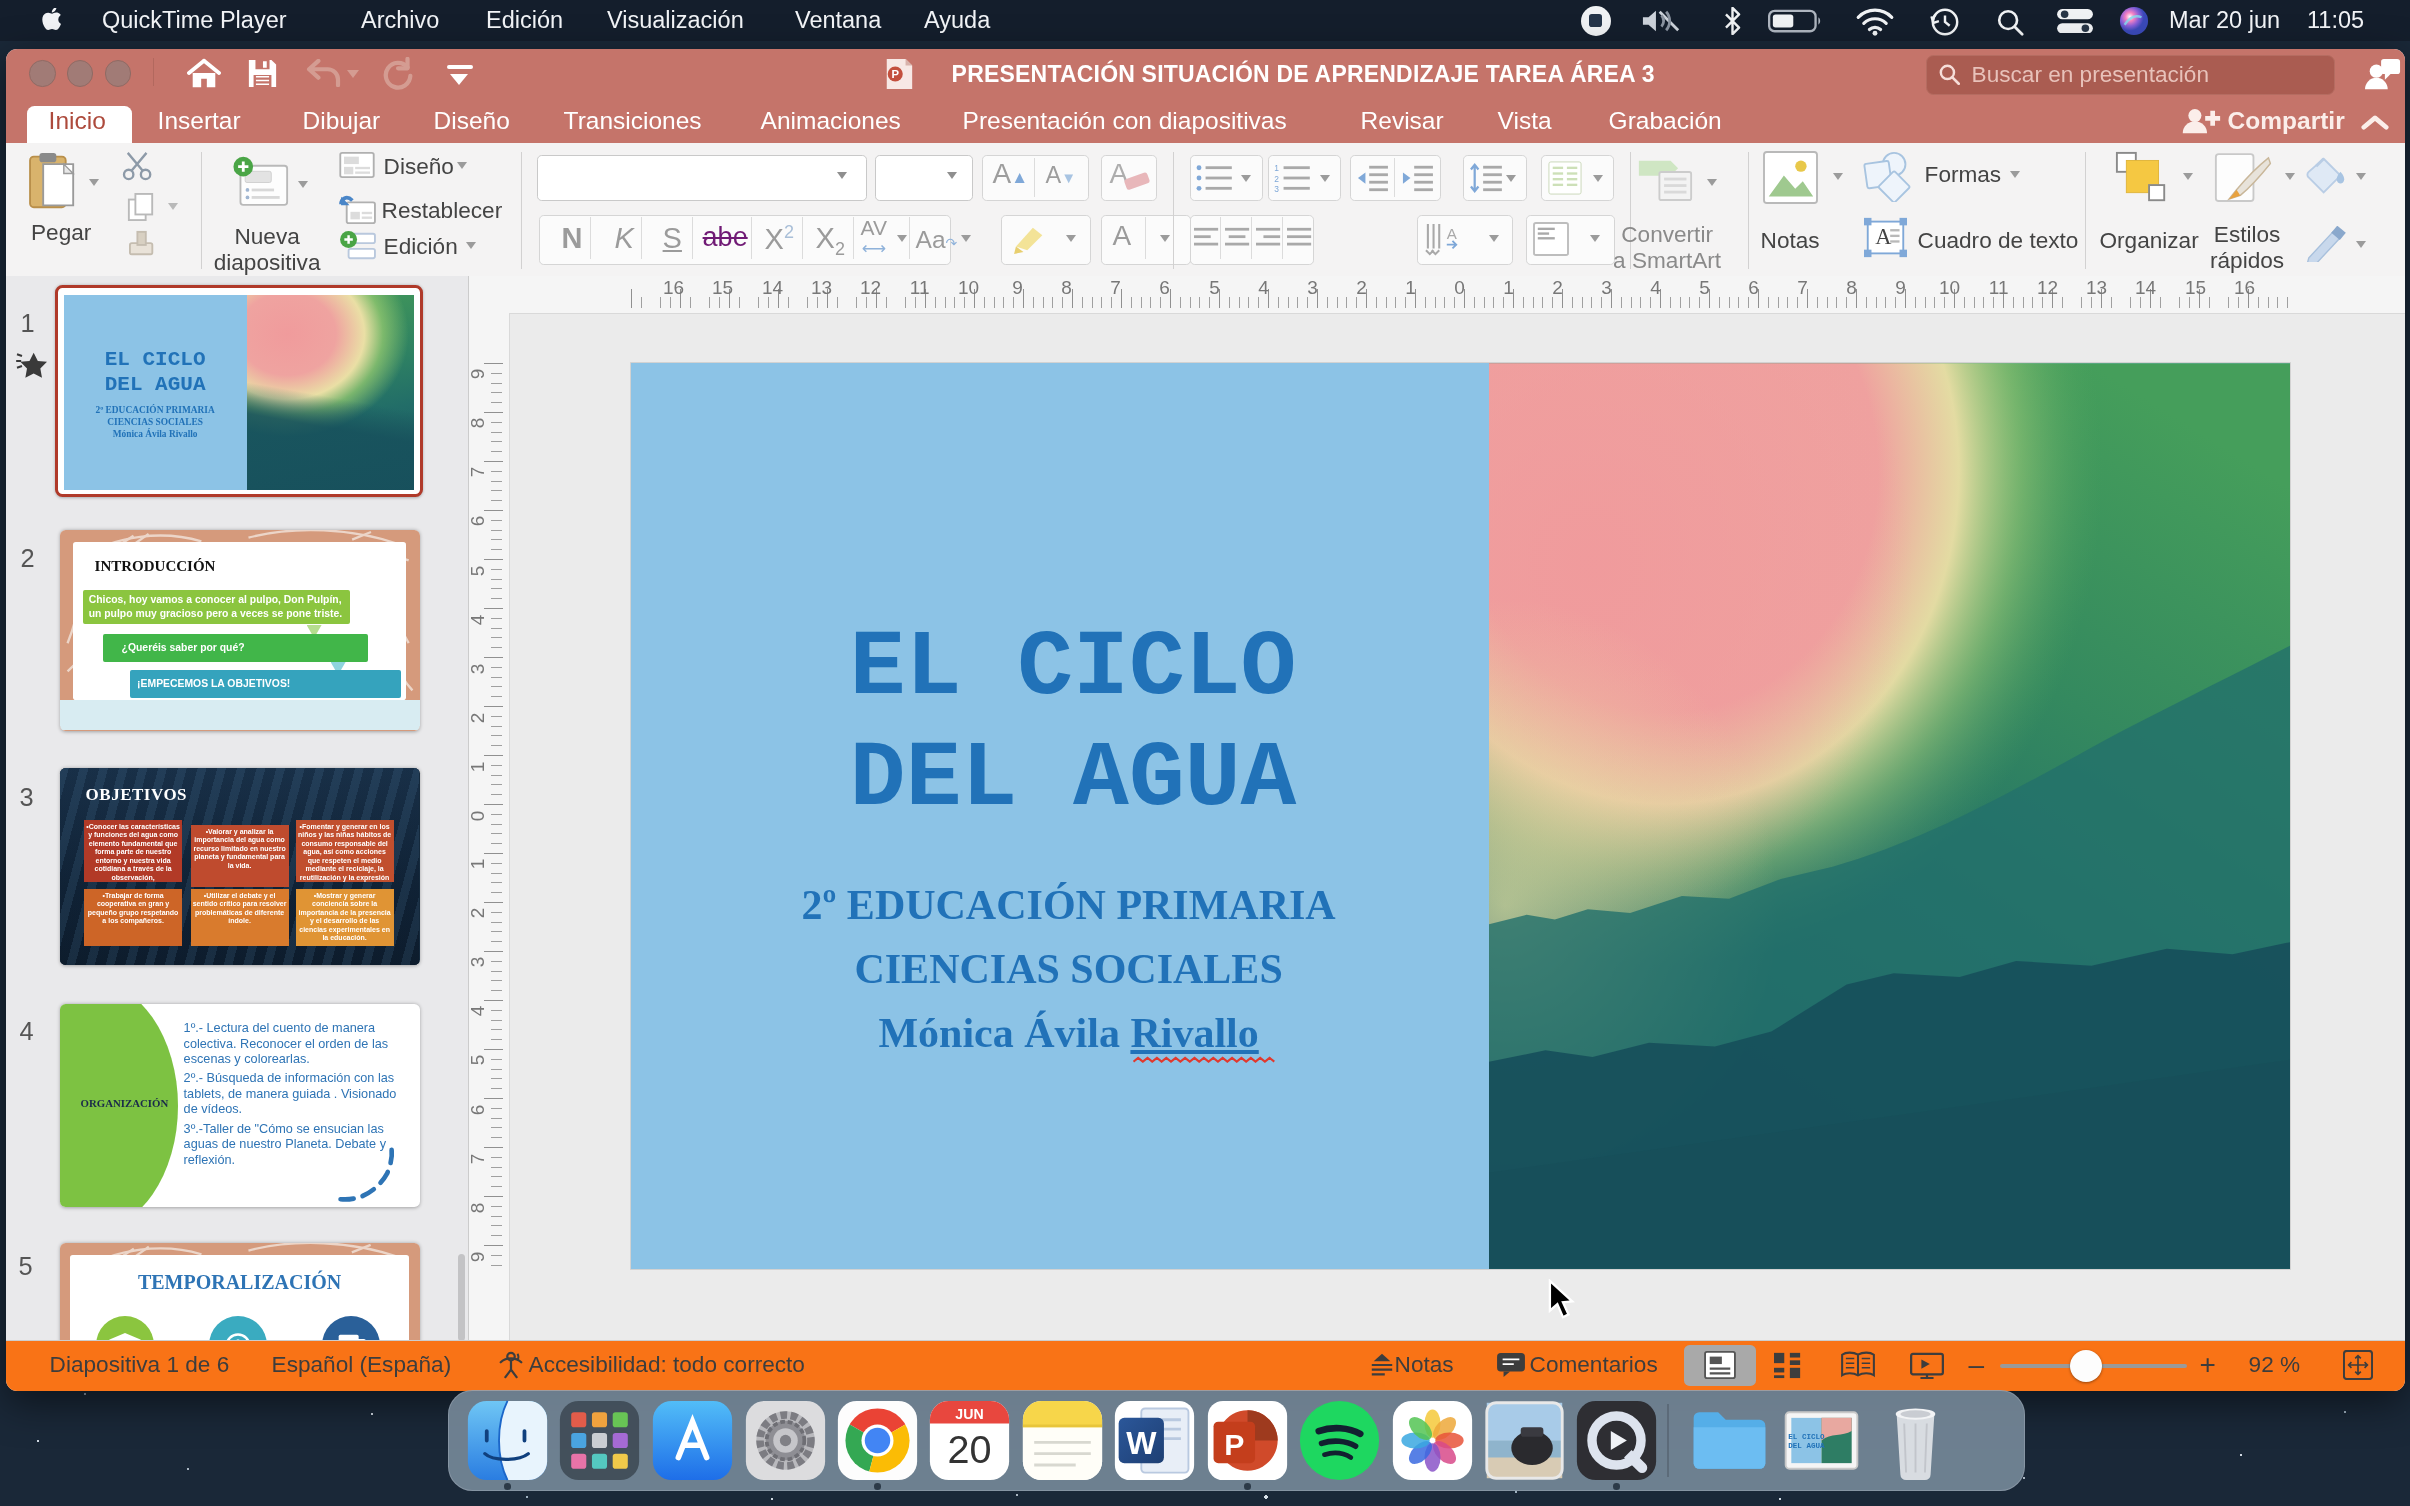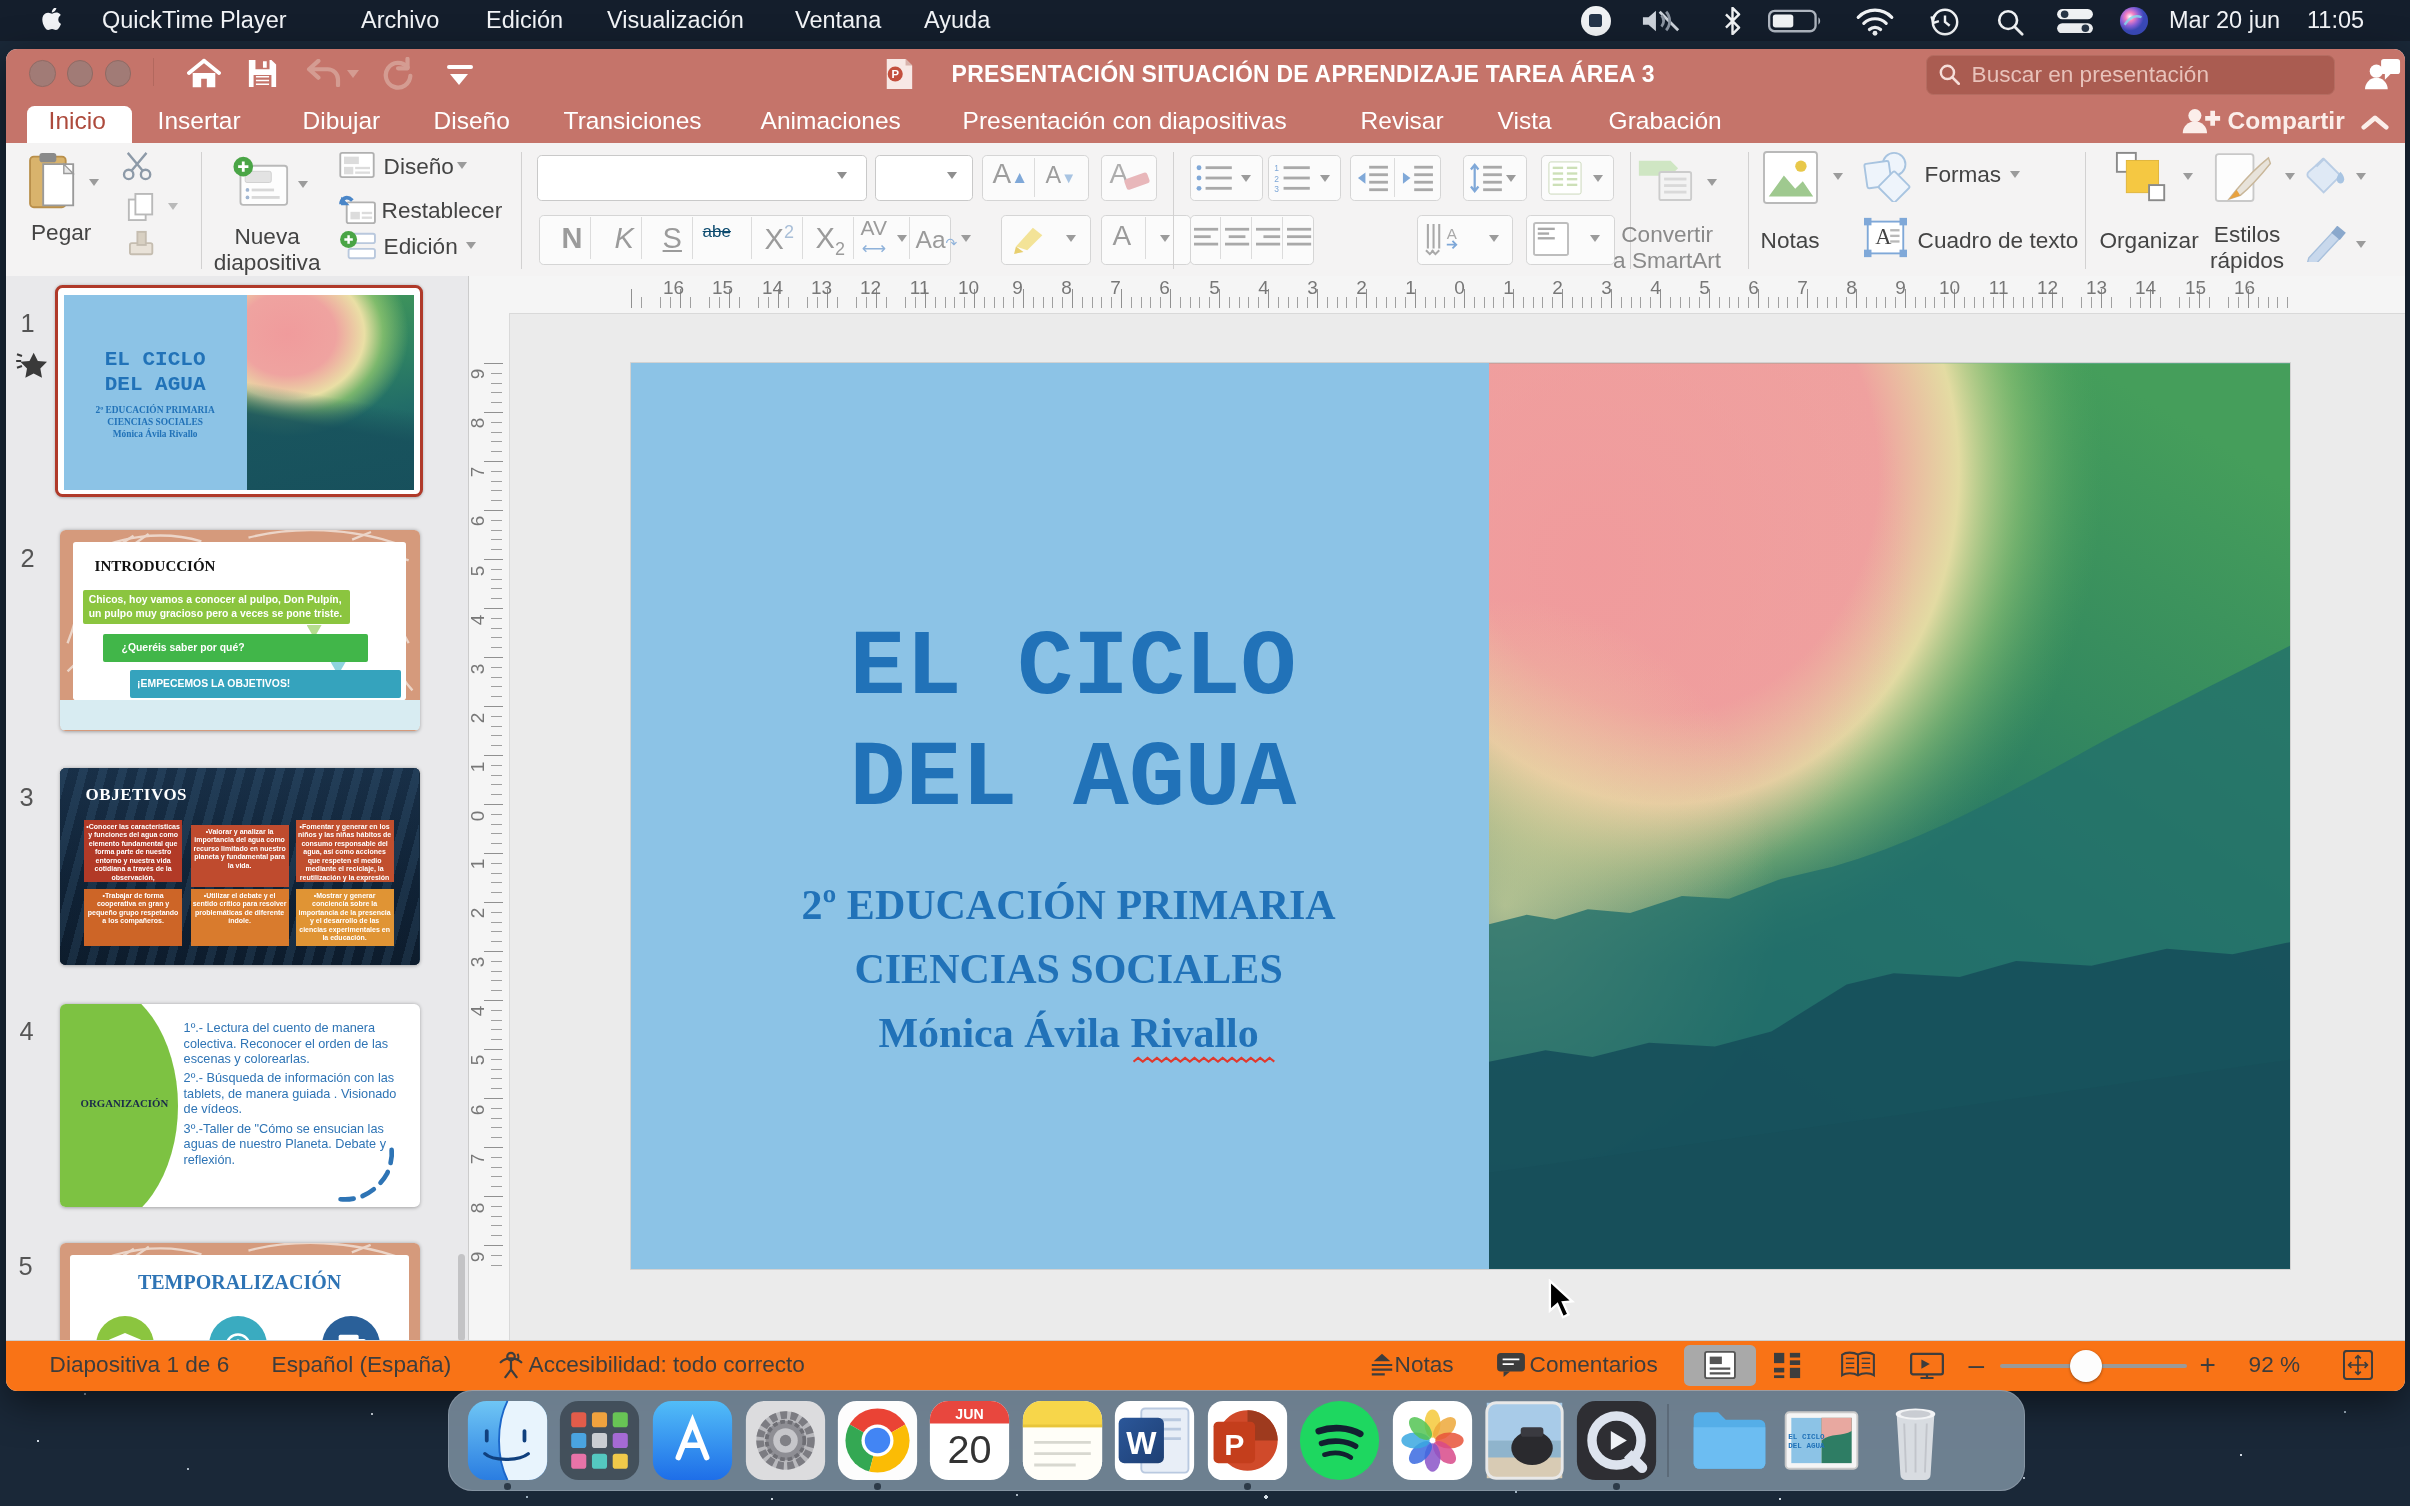--- a/index.html
+++ b/index.html
@@ -303,21 +303,21 @@
       <rect x="2" y="8" width="26" height="12" rx="3" fill="#e8b7ba" transform="rotate(-20 15 14)"></rect>
     </svg>
 
     <div class="grp" style="left:533px;top:72px;width:410px;height:48px;"></div>
     <div class="abs" style="left:556px;top:79px;font-size:29px;font-weight:bold;color:#9b9b9b;">N</div>
     <div class="rsep2" style="left:584px;top:74px;height:42px;"></div>
     <div class="abs" style="left:609px;top:79px;font-size:29px;font-style:italic;color:#9b9b9b;">K</div>
     <div class="rsep2" style="left:635px;top:74px;height:42px;"></div>
     <div class="abs" style="left:657px;top:79px;font-size:29px;text-decoration:underline;color:#9b9b9b;">S</div>
     <div class="rsep2" style="left:686px;top:74px;height:42px;"></div>
-    <div class="abs" style="left:697px;top:79px;font-size:17px;text-decoration:line-through;color:#0c4a6e;">abe</div>
+    <div class="abs" style="left:697px;top:79px;font-size:27px;text-decoration:line-through;color:#701a75;">abe</div>
     <div class="rsep2" style="left:745px;top:74px;height:42px;"></div>
     <div class="abs" style="left:759px;top:79px;font-size:29px;color:#9b9b9b;">X<sup style="font-size:18px;color:#a9bfd8;">2</sup></div>
     <div class="rsep2" style="left:796px;top:74px;height:42px;"></div>
     <div class="abs" style="left:810px;top:79px;font-size:29px;color:#9b9b9b;">X<sub style="font-size:18px;color:#9b9b9b;">2</sub></div>
     <div class="rsep2" style="left:847px;top:74px;height:42px;"></div>
     <div class="abs" style="left:855px;top:75px;font-size:21px;color:#9b9b9b;line-height:19px;text-align:center;">AV<br><span style="color:#8fb2da;font-size:17px;">⟷</span></div>
     <div class="ddt" style="left:891px;top:92px;"></div>
     <div class="rsep2" style="left:903px;top:74px;height:42px;"></div>
     <div class="abs" style="left:910px;top:83px;font-size:24.5px;color:#9b9b9b;">Aa<span style="font-size:14px;color:#8fb2da;">↷</span></div>
     <div class="ddt" style="left:955px;top:92px;"></div>
@@ -733,21 +733,21 @@
         </defs>
         <rect width="851" height="962" fill="url(#gbase)"></rect>
         <rect width="851" height="962" fill="url(#blob)"></rect>
         <rect width="851" height="962" fill="url(#blob2)"></rect>
         <rect width="851" height="962" fill="url(#blob3)"></rect>
         <path d="M0 596 L40 586 L70 591 L105 580 L150 584 L205 566 L255 569 L310 548 L365 535 C 470 505 560 452 670 392 C 740 356 800 326 851 300 L851 962 L0 962 z" fill="#23706b" opacity="0.8"></path>
         <path d="M0 742 L60 730 L110 737 L170 722 L240 726 L300 710 L380 660 L430 648 L500 652 L560 635 L640 640 L720 622 L790 628 L851 615 L851 962 L0 962 z" fill="#17505c" opacity="0.95"></path>
         <path d="M0 860 L851 740 L851 962 L0 962 z" fill="#174e59" opacity="0.6"></path>
       </svg>
       <div class="abs" style="left:0;top:250px;width:885px;text-align:center;font-family:'Liberation Mono',monospace;font-weight:bold;font-size:93px;line-height:111px;color:#2172b8;">EL CICLO<br>DEL AGUA</div>
-      <div class="abs" style="left:0;top:510px;width:876px;text-align:center;font-family:'Liberation Serif',serif;font-weight:bold;font-size:42px;line-height:64px;color:#2172b8;">2º EDUCACIÓN PRIMARIA<br>CIENCIAS SOCIALES<br>Mónica Ávila <span style="">Rivallo</span></div>
+      <div class="abs" style="left:0;top:510px;width:876px;text-align:center;font-family:'Liberation Serif',serif;font-weight:bold;font-size:42px;line-height:64px;color:#2172b8;">2º EDUCACIÓN PRIMARIA<br>CIENCIAS SOCIALES<br>Mónica Ávila <span style="text-decoration:underline;">Rivallo</span></div>
       <svg class="abs" style="left:502px;top:693px" width="153" height="9.4" viewBox="0 0 162 10">
         <path d="M0 6 l5 -4 5 4 5 -4 5 4 5 -4 5 4 5 -4 5 4 5 -4 5 4 5 -4 5 4 5 -4 5 4 5 -4 5 4 5 -4 5 4 5 -4 5 4 5 -4 5 4 5 -4 5 4 5 -4 5 4 5 -4 5 4 5 -4 5 4" stroke="#e0392e" stroke-width="2.2" fill="none"></path>
       </svg>
     </div>
   </div>
   <div id="statusbar">
     <div class="abs" style="left:44px;top:11.3px;">Diapositiva 1 de 6</div>
     <div class="abs" style="left:266px;top:11.3px;">Español (España)</div>
     <svg class="abs" style="left:491px;top:9.4px" width="28" height="30" viewBox="0 0 30 32">
       <circle cx="15" cy="7" r="4" fill="none" stroke="#3d3d3d" stroke-width="2.4"></circle>

